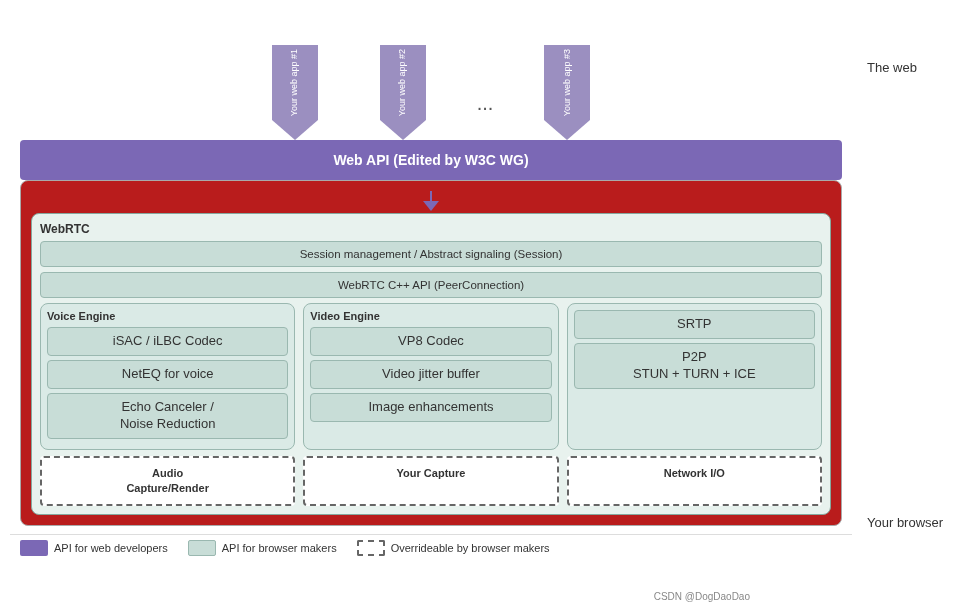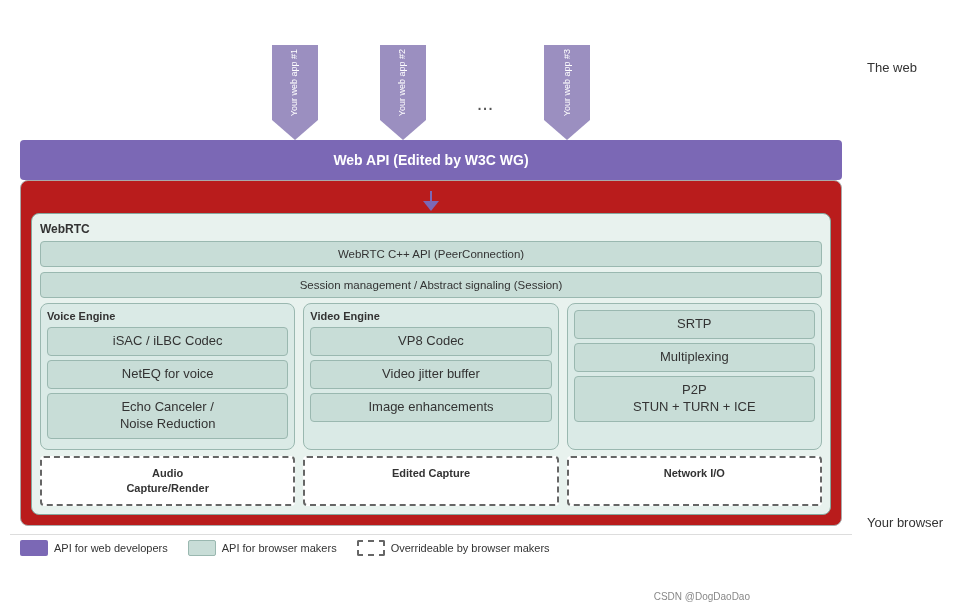--- a/index.html
+++ b/index.html
@@ -312,50 +312,49 @@
       <div class="connector-arrow">
         <div style="display:flex;flex-direction:column;align-items:center;">
           <div class="connector-line"></div>
           <div class="connector-head"></div>
         </div>
       </div>
 
       <div class="webrtc-box">
         <div class="webrtc-label">WebRTC</div>
 
+        <div class="api-bar">Session management / Abstract signaling (Session)</div>
+
         <div class="api-bar">WebRTC C++ API (PeerConnection)</div>
-
-        <div class="api-bar">Session management / Abstract signaling (Session)</div>
 
         <div class="three-columns">
 
           <div class="engine-box">
             <div class="engine-title">Voice Engine</div>
             <div class="engine-item">iSAC / iLBC Codec</div>
             <div class="engine-item">NetEQ for voice</div>
             <div class="engine-item">Echo Canceler /<br>Noise Reduction</div>
           </div>
 
           <div class="engine-box">
             <div class="engine-title">Video Engine</div>
             <div class="engine-item">VP8 Codec</div>
             <div class="engine-item">Video jitter buffer</div>
             <div class="engine-item">Image enhancements</div>
           </div>
 
           <div class="engine-box">
             <div class="engine-item">SRTP</div>
-            <div class="engine-item">Multiplexing</div>
             <div class="engine-item">P2P<br>STUN + TURN + ICE</div>
           </div>
         </div>
 
         <div class="dashed-boxes">
           <div class="dashed-box">Audio<br>Capture/Render</div>
-          <div class="dashed-box">Edited Capture</div>
+          <div class="dashed-box">Your Capture</div>
           <div class="dashed-box">Network I/O</div>
         </div>
 
       </div>
     </div>
 
     <div class="legend">
       <div class="legend-item">
         <div class="legend-box-purple"></div>
         <span>API for web developers</span>

